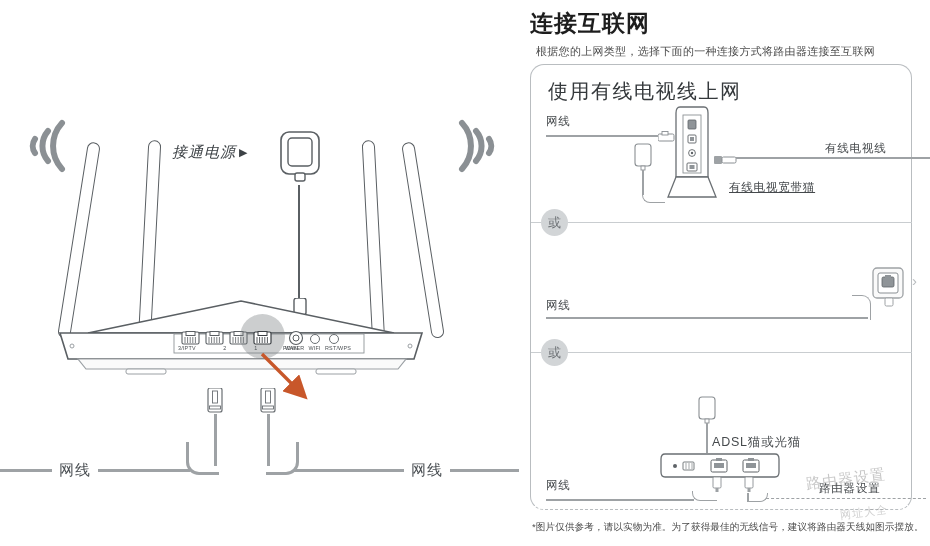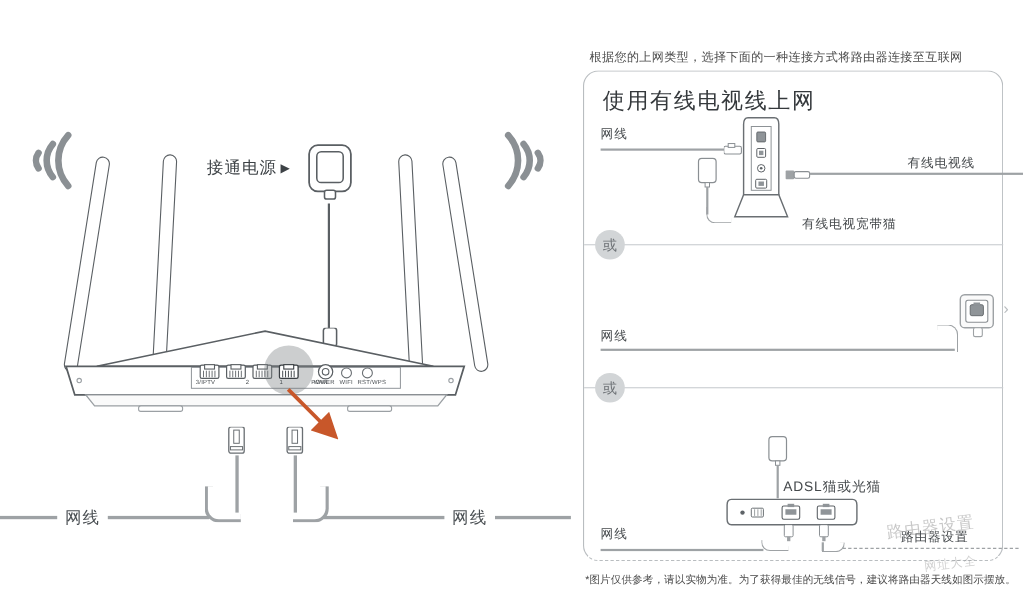--- a/index.html
+++ b/index.html
@@ -18,22 +18,22 @@
 
   .wifi-arcs{position:absolute;}
   .wifi-arcs svg{display:block;}
 
   .antenna{position:absolute;background:#ffffff;border:1.6px solid #5a5f63;border-radius:7px;}
 
   .router-body{position:absolute;}
   .router-body svg{display:block;}
 
   .label-power{
-    position:absolute;left:188px;top:143px;
-    font-size:15px;color:#3d4246;letter-spacing:1px;white-space:nowrap;
+    position:absolute;left:172px;top:143px;
+    font-size:15px;color:#3d4246;letter-spacing:1px;white-space:nowrap;font-style:italic;
   }
   .label-power .tri{font-size:11px;margin-left:3px;vertical-align:1px;}
 
   .adapter{position:absolute;left:277px;top:130px;}
   .adapter svg{display:block;}
 
   .wan-callout{
     position:absolute;left:295px;top:386px;
     font-size:29px;font-weight:bold;color:#c8572a;
     letter-spacing:0px;white-space:nowrap;line-height:1;
@@ -274,20 +274,21 @@
     <div class="wire-v" style="left:266.5px;top:414px;width:3px;height:52px;"></div>
     <div style="position:absolute;left:266px;top:442px;width:30px;height:30px;border-right:3px solid #9ea2a5;border-bottom:3px solid #9ea2a5;border-bottom-right-radius:13px;"></div>
     <div class="wire" style="left:294px;top:469px;width:225px;height:3px;"></div>
 
     <div class="cable-label" style="left:52px;top:461px;">网线</div>
     <div class="cable-label" style="left:404px;top:461px;">网线</div>
   </div>
 
   <div class="right-panel">
 
+    <div class="rp-title">连接互联网</div>
     <div class="rp-sub">根据您的上网类型，选择下面的一种连接方式将路由器连接至互联网</div>
 
     <div class="rp-card dashed-bottom"></div>
 
     <div class="sec-title" style="left:32px;top:78px;">使用有线电视线上网</div>
 
     <div class="sm-label" style="left:30px;top:114px;">网线</div>
     <div class="wire" style="left:30px;top:135px;width:116px;height:1.8px;"></div>
     <div style="position:absolute;left:142px;top:129px;">
       <svg width="22" height="12" viewBox="0 0 22 12">
@@ -322,21 +323,21 @@
 
     <div style="position:absolute;left:198px;top:152px;">
       <svg width="24" height="12" viewBox="0 0 24 12">
         <rect x="0" y="2" width="8" height="8" rx="1" fill="#9ea2a5"></rect>
         <rect x="8" y="3" width="14" height="6" rx="1.5" fill="#fff" stroke="#8a8f93" stroke-width="1"></rect>
       </svg>
     </div>
     <div class="wire" style="left:220px;top:157px;width:194px;height:1.8px;"></div>
     <div class="sm-label" style="left:305px;top:141px;background:#fff;padding:0 4px;">有线电视线</div>
 
-    <div class="sm-label" style="left:213px;top:196px;">有线电视宽带猫</div>
+    <div class="sm-label" style="left:213px;top:180px;text-decoration:underline;">有线电视宽带猫</div>
 
     <div class="divider" style="top:222px;"></div>
     <div class="or-badge" style="left:25px;top:209px;">或</div>
 
 
     <div class="sm-label" style="left:30px;top:298px;">网线</div>
     <div class="wire" style="left:30px;top:317px;width:322px;height:1.8px;"></div>
     <div style="position:absolute;left:336px;top:295px;width:18px;height:24px;border-right:1.8px solid #9ea2a5;border-top:1.8px solid #9ea2a5;border-top-right-radius:9px;"></div>
 
     <div class="dev" style="left:354px;top:266px;">

